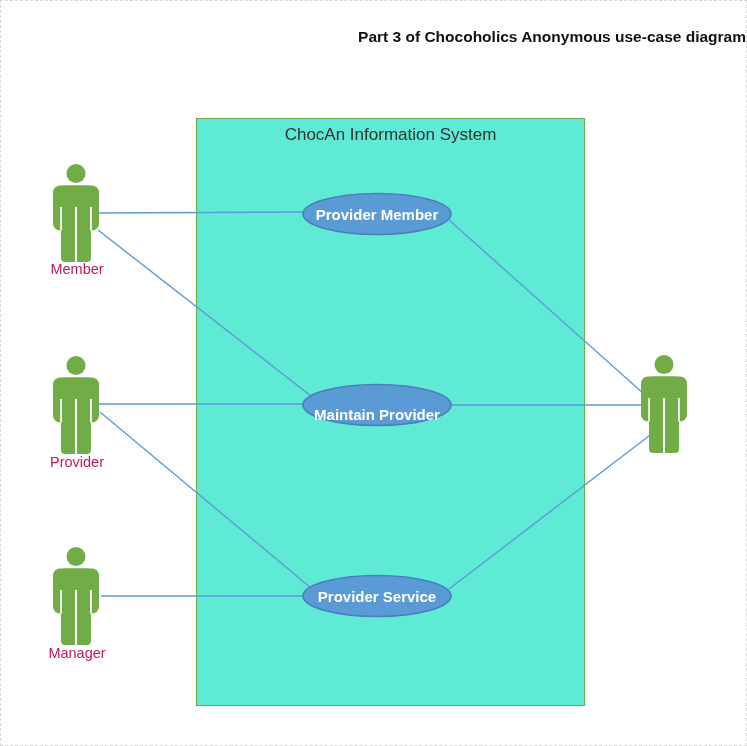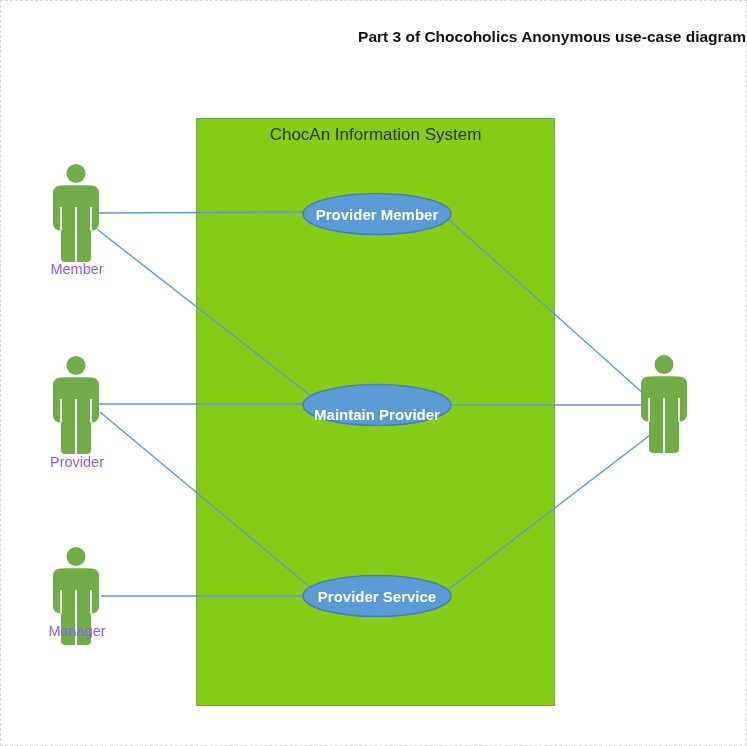--- a/index.html
+++ b/index.html
@@ -10,35 +10,35 @@
     box-sizing:border-box;
     border:1px dashed #d8d8d8;
     font-family:"Liberation Sans","DejaVu Sans",sans-serif;
     overflow:hidden;
   }
   .title{
     position:absolute;left:0;top:27px;width:100%;
     text-align:right;font-size:15.5px;font-weight:bold;color:#111;
   }
   .boundary{
-    position:absolute;left:195px;top:117px;width:359px;height:588px;
-    border:1.5px solid #70AD47;box-sizing:border-box;z-index:1;background:#84cc16;
+    position:absolute;left:195px;top:117px;width:389px;height:588px;
+    border:1.5px solid #70AD47;box-sizing:border-box;z-index:1;background:#5eead4;
   }
   .boundary-label{
     position:absolute;left:0;top:6px;width:100%;
     text-align:center;font-size:17px;color:#333;
   }
   svg.layer{position:absolute;left:0;top:0;z-index:2;}
   .uc-label{
     position:absolute;z-index:3;transform:translate(-50%,-50%);
     font-size:15px;font-weight:600;color:#fff;white-space:nowrap;
   }
   .actor-label{
     position:absolute;z-index:3;transform:translateX(-50%);
-    font-size:14.5px;color:#8b5cf6;text-align:right;line-height:19px;white-space:nowrap;
+    font-size:14.5px;color:#be185d;text-align:right;line-height:19px;white-space:nowrap;
   }
   .actor-label.wrap{white-space:normal;width:80px;}
 </style>
 </head>
 <body>
 
 <div class="page">
 
   <div class="title">Part 3 of Chocoholics Anonymous use-case diagram</div>
 
@@ -82,15 +82,15 @@
       <use href="#person" transform="translate(640,354)"></use>
     </g>
   </svg>
 
   <div class="uc-label" style="left:376px;top:213px">Provider Member</div>
   <div class="uc-label" style="left:376px;top:413px">Maintain Provider</div>
   <div class="uc-label" style="left:376px;top:595px">Provider Service</div>
 
   <div class="actor-label" style="left:76px;top:259px">Member</div>
   <div class="actor-label" style="left:76px;top:452px">Provider</div>
-  <div class="actor-label" style="left:76px;top:621px">Manager</div>
+  <div class="actor-label" style="left:76px;top:643px">Manager</div>
 
 </div>
 
 </body></html>

